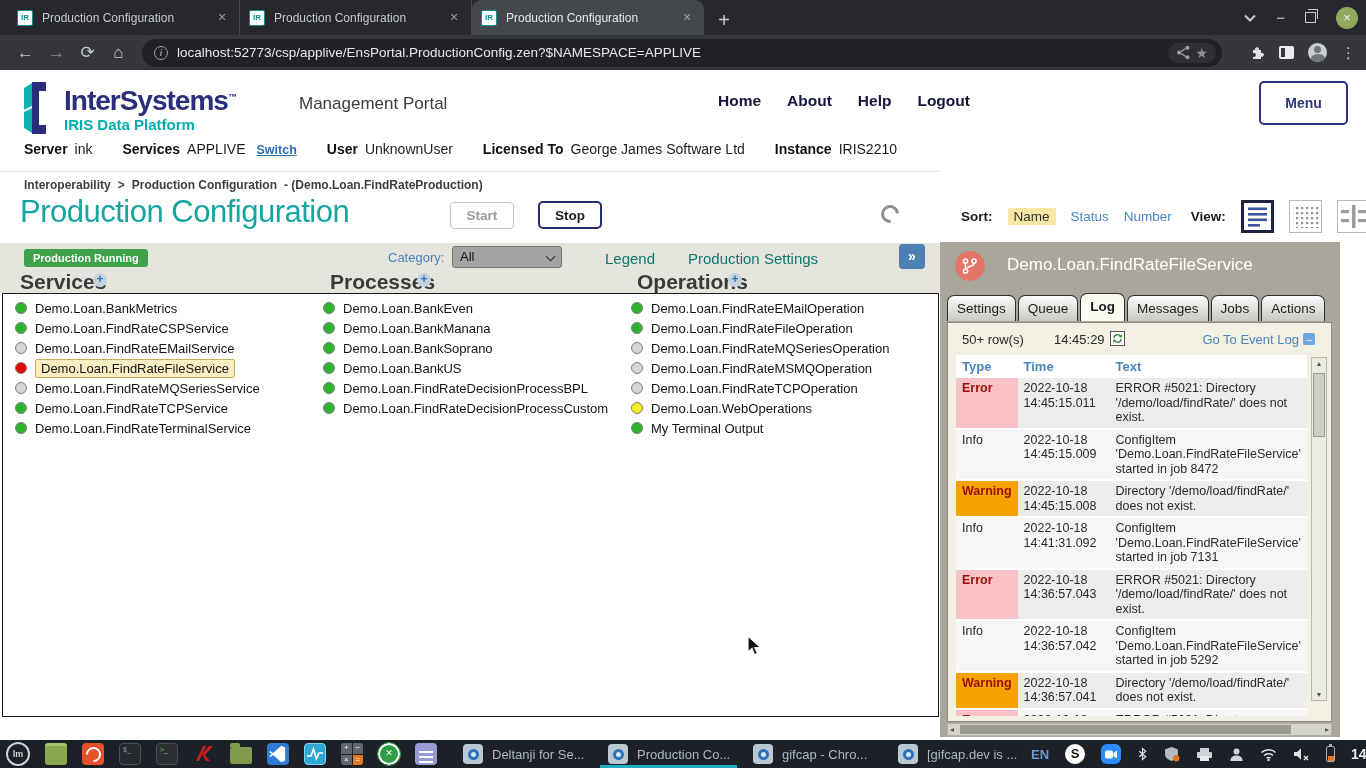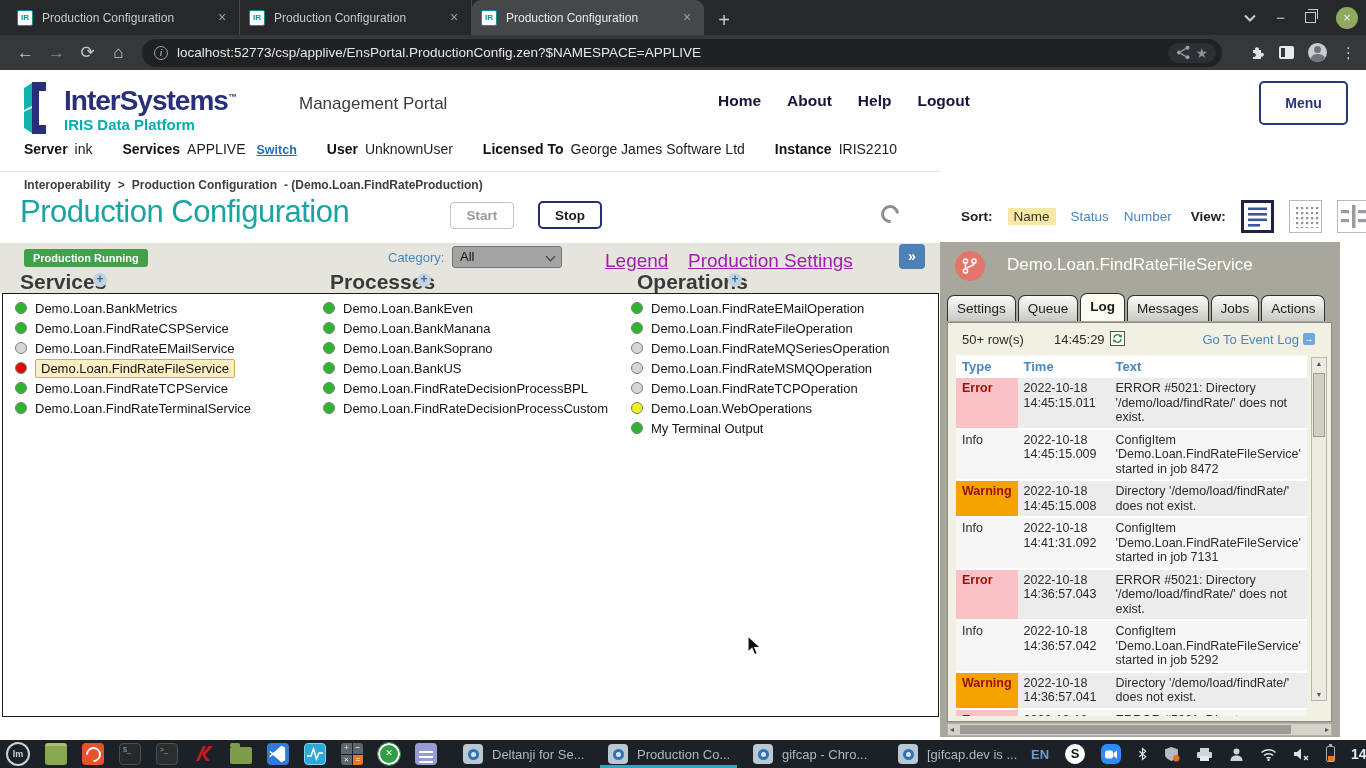--- a/index.html
+++ b/index.html
@@ -86,21 +86,21 @@
 
   
   .ctrlbar{position:absolute;left:0;top:243px;width:941px;height:50px;background:#e5e5de;}
   .badge{position:absolute;left:24px;top:6px;height:18px;padding:0 9px;background:#3fa24b;border-radius:3px;
          color:#fff;font-weight:bold;font-size:11px;line-height:18px;}
   .cat-label{position:absolute;left:388px;top:7px;color:#4a86c0;font-size:13px;}
   .cat-select{position:absolute;left:452px;top:3px;width:110px;height:22px;background:#a3a3a3;border:1px solid #767676;border-radius:3px;
               font-size:13px;padding:0 20px 0 7px;line-height:20px;color:#111;}
   .cat-select::after{content:"";position:absolute;right:7px;top:6px;width:6px;height:6px;
                      border-right:1.6px solid #333;border-bottom:1.6px solid #333;transform:rotate(45deg);}
-  .link{color:#a21caf;font-size:19px;text-decoration:underline;}
+  .link{color:#0f766e;font-size:15px;}
   .legend{position:absolute;left:605px;top:7px;}
   .prodset{position:absolute;left:688px;top:7px;}
   .expand{position:absolute;left:899px;top:1px;width:26px;height:25px;background:#4d80b4;border-radius:4px;
           color:#fff;font-size:14px;font-weight:bold;text-align:center;line-height:24px;}
   .colhead{position:absolute;top:27px;font-size:21px;font-weight:bold;color:#3a3a3a;}
   .plus{position:absolute;top:30px;width:14px;height:14px;border-radius:50%;background:#c3d3e0;color:#2f6fae;
         font-size:12px;font-weight:bold;text-align:center;line-height:13px;}
   .plus::before{content:"+";}
 
   
@@ -383,20 +383,24 @@
         <div class="item">
           <span class="dot gray"></span>
           <span class="label">Demo.Loan.FindRateEMailService</span>
         </div>
 
         <div class="item selected">
           <span class="dot red"></span>
           <span class="label">Demo.Loan.FindRateFileService</span>
         </div>
 
+        <div class="item">
+          <span class="dot gray"></span>
+          <span class="label">Demo.Loan.FindRateMQSeriesService</span>
+        </div>
 
 
         <div class="item">
           <span class="dot green"></span>
           <span class="label">Demo.Loan.FindRateTCPService</span>
         </div>
 
         <div class="item">
           <span class="dot green"></span>
           <span class="label">Demo.Loan.FindRateTerminalService</span>

